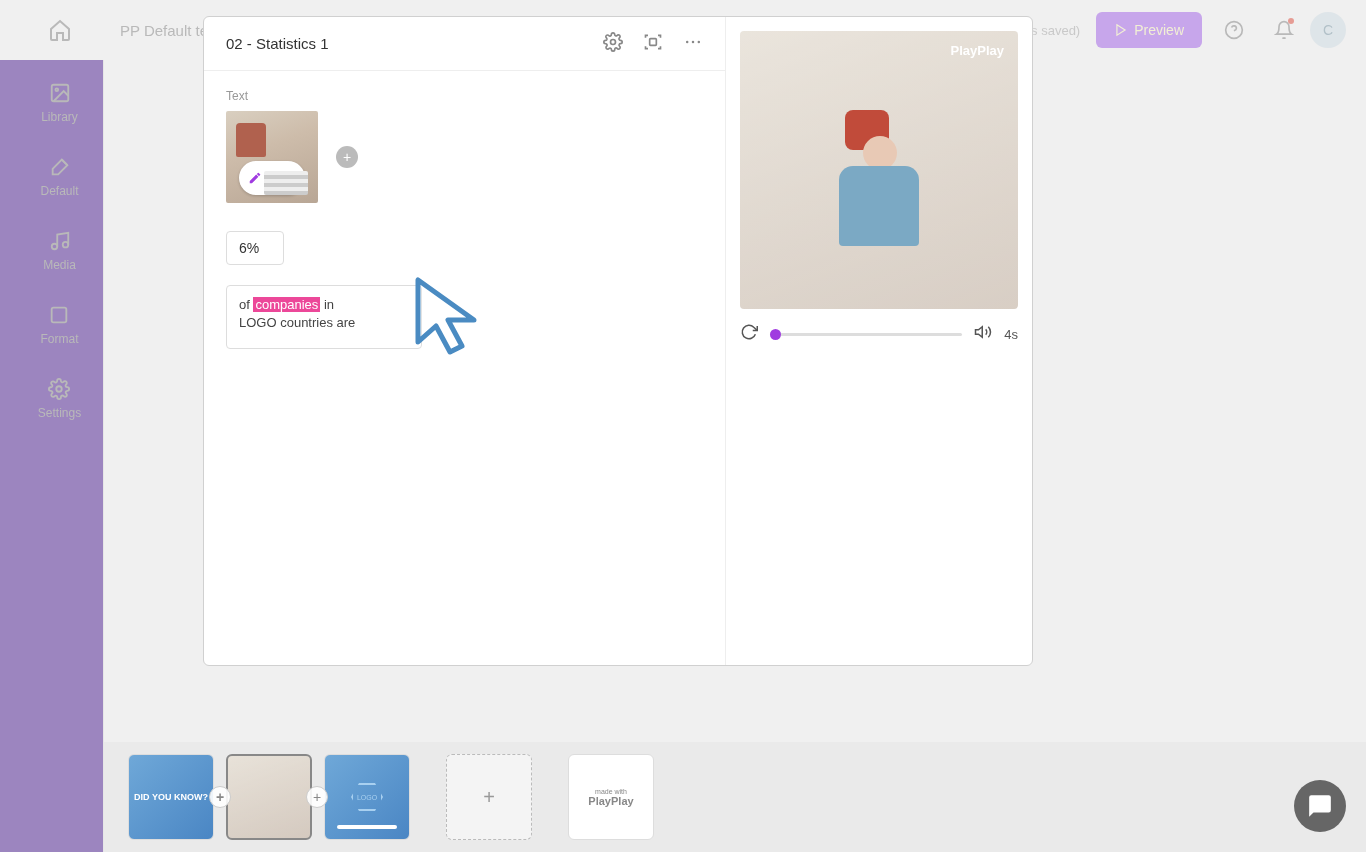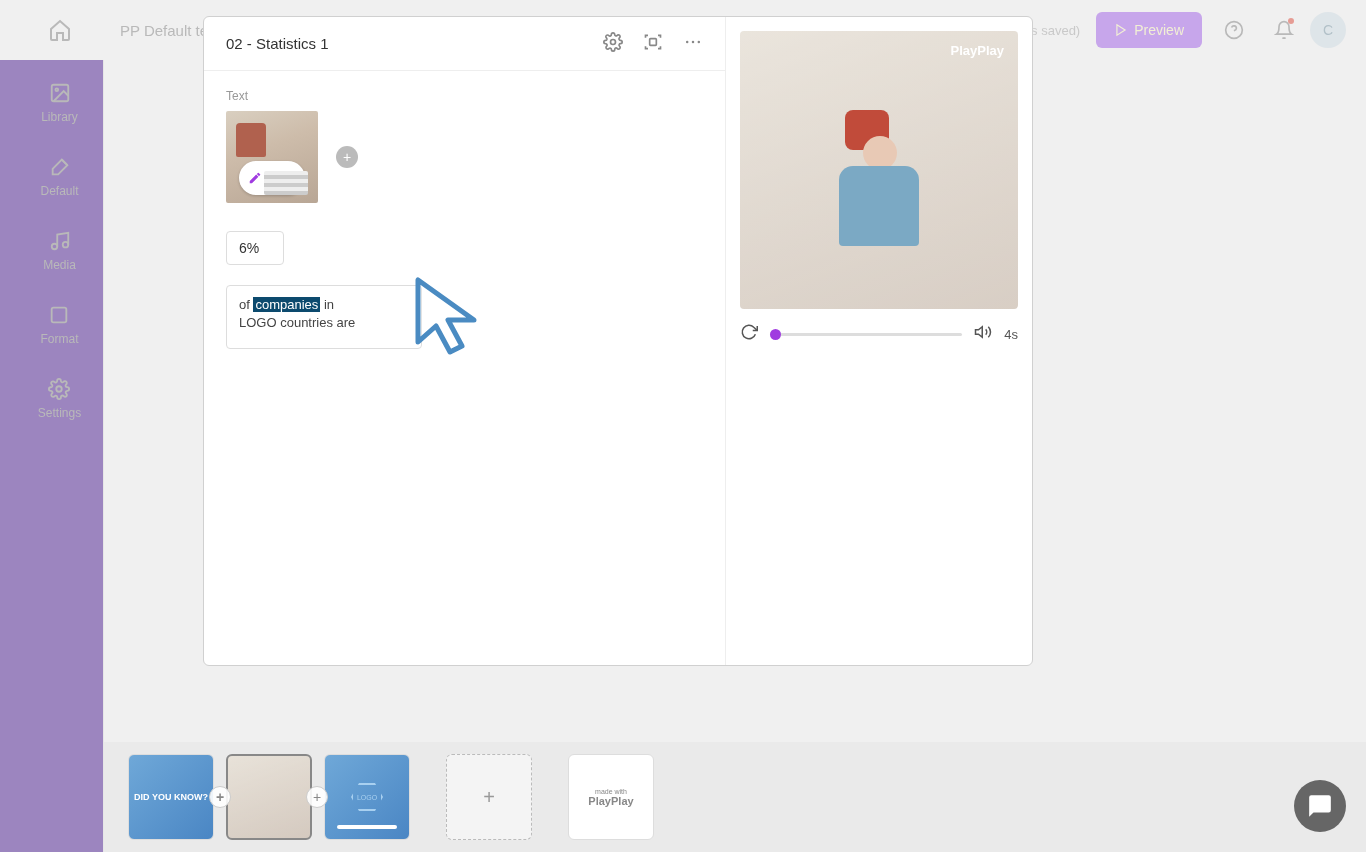--- a/index.html
+++ b/index.html
@@ -37,21 +37,21 @@
 .media-row { display: flex; align-items: center; gap: 18px; margin-bottom: 28px; }
 .media-thumb { width: 92px; height: 92px; border-radius: 2px; background: linear-gradient(160deg,#d9cfc0 0%,#cdbcaa 40%,#b8a695 100%); position: relative; overflow: hidden; }
 .media-thumb::before { content: ''; position: absolute; left: 10px; top: 12px; width: 30px; height: 34px; background: #b0614e; border-radius: 4px 4px 2px 2px; }
 .media-thumb::after { content: ''; position: absolute; right: 10px; bottom: 8px; width: 44px; height: 24px; background: repeating-linear-gradient(#eee 0 4px,#ccc 4px 8px); border-radius: 2px; }
 .media-overlay { position: absolute; left: 50%; bottom: 8px; transform: translateX(-50%); background: #fff; border-radius: 18px; height: 34px; width: 66px; display: flex; align-items: center; box-shadow: 0 1px 3px rgba(0,0,0,0.2); }
 .media-overlay .half { flex: 1; display: flex; align-items: center; justify-content: center; }
 .media-overlay .half:first-child { border-right: 1px solid #ddd; }
 .add-media { width: 22px; height: 22px; border-radius: 50%; background: #bbb; color: #fff; display: flex; align-items: center; justify-content: center; font-size: 14px; cursor: pointer; }
 .num-input { border: 1px solid #ddd; border-radius: 4px; padding: 8px 12px; font-size: 14px; width: 58px; color: #333; margin-bottom: 20px;}
 .text-input { border: 1px solid #ddd; border-radius: 4px; padding: 10px 12px; font-size: 13px; width: 196px; height: 64px; font-family: monospace; line-height: 1.4; color: #444; }
-.text-input .hl { background: #0c4a6e; color: #fff; padding: 0 2px; }
+.text-input .hl { background: #ec4899; color: #fff; padding: 0 2px; }
 
 
 .panel-right { flex: 1; padding: 14px; display: flex; flex-direction: column; }
 .preview-box { width: 278px; height: 278px; border-radius: 4px; background: linear-gradient(rgba(255,255,255,0.45),rgba(255,255,255,0.45)), linear-gradient(160deg,#d9cfc0,#b8a695); position: relative; overflow: hidden; }
 .preview-logo { position: absolute; top: 12px; right: 14px; color: #fff; font-size: 13px; font-weight: 600; }
 .preview-person { position: absolute; left: 50%; top: 52%; transform: translate(-50%,-50%); width: 120px; height: 140px; }
 .preview-person .body { position: absolute; bottom: 0; left: 20px; width: 80px; height: 80px; background: #7ba9c4; border-radius: 14px 14px 4px 4px; }
 .preview-person .head { position: absolute; bottom: 76px; left: 44px; width: 34px; height: 34px; background: #e8c9b5; border-radius: 50%; }
 .preview-person .kid { position: absolute; bottom: 96px; left: 26px; width: 44px; height: 40px; background: #c14b3a; border-radius: 8px; }
 .preview-controls { display: flex; align-items: center; gap: 12px; margin-top: 14px; width: 278px; }

